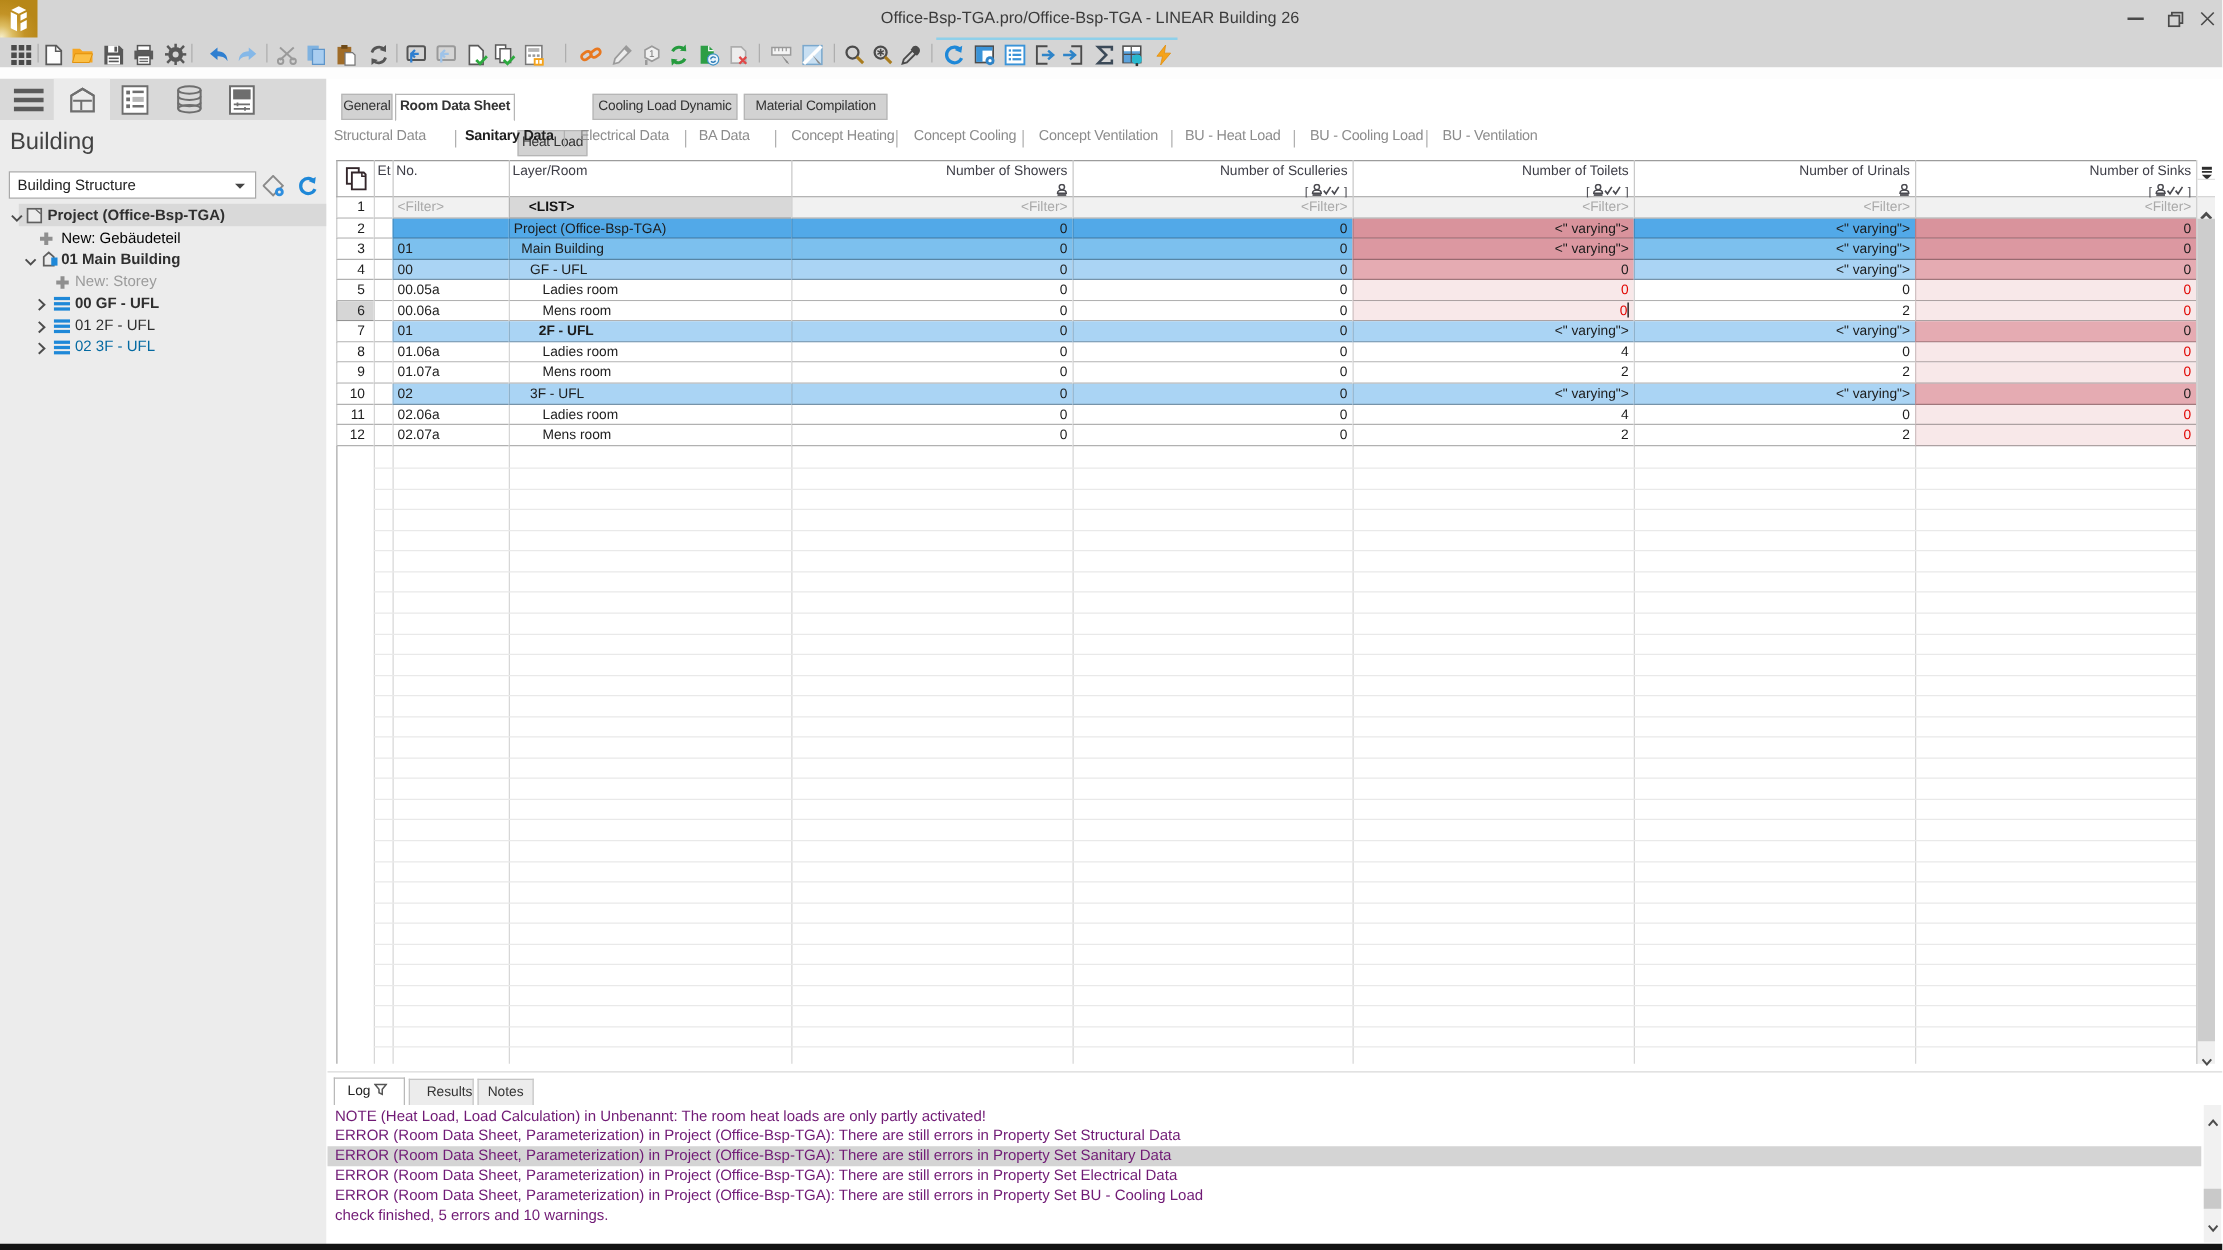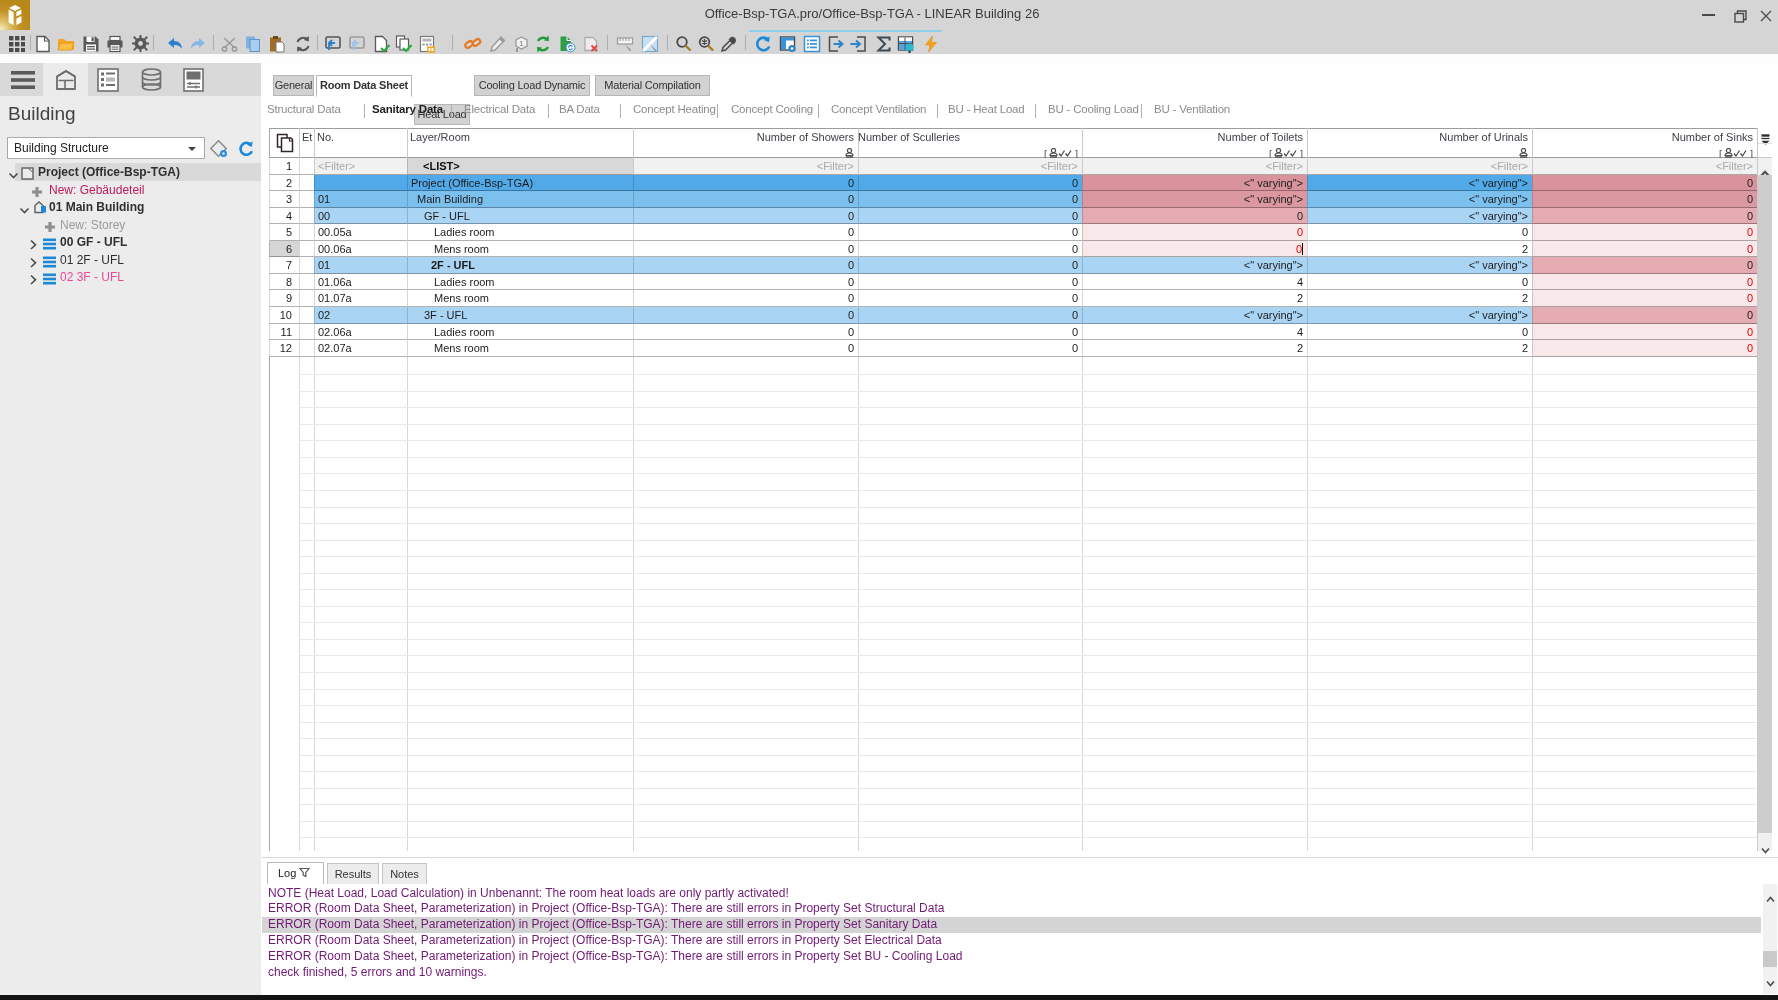--- a/index.html
+++ b/index.html
@@ -325,21 +325,21 @@
       <path d="M1.5 2.5 L5.5 6.5 L9.5 2.5" class="chev"></path>
     </svg></div>
 <div class="abs" style="left:21px;top:165.5px;"><svg width="13" height="13">
       <rect x="1" y="1" width="11" height="11" fill="#ececec" stroke="#5f5f5f" stroke-width="1.4"></rect>
       <path d="M7.5 1.5 L11.5 5" stroke="#5f5f5f" stroke-width="1"></path>
     </svg></div>
 <div class="abs" style="left:38px;top:165px;font-size:12px;font-weight:bold;color:#2f2f2f;">Project (Office-Bsp-TGA)</div>
 <div class="abs" style="left:31px;top:183.5px;"><svg width="12" height="12">
       <path d="M6 1 V11 M1 6 H11" stroke="#8f8f8f" stroke-width="3.2"></path>
     </svg></div>
-<div class="abs" style="left:49px;top:182.5px;font-size:12px;font-weight:normal;color:#be185d;">New: Gebäudeteil</div>
+<div class="abs" style="left:49px;top:182.5px;font-size:12px;font-weight:normal;color:#000000;">New: Gebäudeteil</div>
 <div class="abs" style="left:19px;top:200.5px;"><svg width="11" height="9">
       <path d="M1.5 2.5 L5.5 6.5 L9.5 2.5" class="chev"></path>
     </svg></div>
 <div class="abs" style="left:33px;top:200px;"><svg width="14" height="14">
       <path d="M2 5.5 L6 2 L10 5.5 V12.5 H2 Z" fill="#ececec" stroke="#5f5f5f" stroke-width="1.4"></path>
       <rect x="8" y="6" width="5" height="6.5" fill="#1e88d8"></rect>
     </svg></div>
 <div class="abs" style="left:49px;top:200px;font-size:12px;font-weight:bold;color:#2f2f2f;">01 Main Building</div>
 <div class="abs" style="left:44px;top:218.5px;"><svg width="12" height="12">
       <path d="M6 1 V11 M1 6 H11" stroke="#8f8f8f" stroke-width="3.2"></path>
@@ -370,21 +370,21 @@
 <div class="abs" style="left:29px;top:271px;"><svg width="9" height="11">
       <path d="M2 1.5 L6.5 5.8 L2 10" class="chev"></path>
     </svg></div>
 <div class="abs" style="left:43px;top:271px;"><svg width="13" height="12">
       <g fill="#1e88d8">
         <rect x="0" y="0.5" width="13" height="2.6"></rect>
         <rect x="0" y="4.7" width="13" height="2.6"></rect>
         <rect x="0" y="8.9" width="13" height="2.6"></rect>
       </g>
     </svg></div>
-<div class="abs" style="left:60px;top:270px;font-size:12px;font-weight:normal;color:#ec4899;">02 3F - UFL</div>
+<div class="abs" style="left:60px;top:270px;font-size:12px;font-weight:normal;color:#0369a1;">02 3F - UFL</div>
 <div class="tab" style="left:273px;width:41px;">General</div>
 <div class="tab tabsel" style="left:316px;width:96px;">Room Data Sheet</div>
 <div class="tab" style="left:414px;width:56px;margin-top:29px;">Heat Load</div>
 <div class="tab" style="left:474px;width:116px;">Cooling Load Dynamic</div>
 <div class="tab" style="left:595px;width:115px;">Material Compilation</div>
 <div class="subtab" style="left:267px;">Structural Data</div>
 <div class="subtab" style="left:372px;color:#1f1f1f;font-weight:bold;">Sanitary Data</div>
 <div class="subtab" style="left:464px;">Electrical Data</div>
 <div class="subtab" style="left:559px;">BA Data</div>
 <div class="subtab" style="left:633px;">Concept Heating</div>
@@ -416,21 +416,21 @@
 <div class="hdrcell" style="left:407px;width:226px;"></div>
 <div class="abs" style="left:410px;top:131px;font-size:11px;color:#3d3d46;">Layer/Room</div>
 <div class="hdrcell" style="left:633px;width:225px;"></div>
 <div class="abs" style="left:633px;top:131px;width:221px;text-align:right;font-size:11px;color:#3d3d46;">Number of Showers</div>
 <div class="abs" style="left:633px;top:144px;width:221px;text-align:right;height:12px;"><svg width="9" height="10" viewBox="0 0 9 10">
       <circle cx="4.5" cy="2.6" r="2.1" fill="none" stroke="#4a4a50" stroke-width="1.2"></circle>
       <path d="M1 7.5 C1 5.8 2.5 5 4.5 5 C6.5 5 8 5.8 8 7.5 Z" fill="none" stroke="#4a4a50" stroke-width="1.2"></path>
       <rect x="1" y="8.3" width="7" height="1.4" fill="#4a4a50"></rect>
     </svg></div>
 <div class="hdrcell" style="left:858px;width:224px;"></div>
-<div class="abs" style="left:858px;top:131px;width:220px;font-size:11px;color:#3d3d46;">Number of Sculleries</div>
+<div class="abs" style="left:858px;top:131px;width:220px;text-align:right;font-size:11px;color:#3d3d46;">Number of Sculleries</div>
 <div class="abs" style="left:858px;top:144px;width:220px;text-align:right;height:12px;"><span style="color:#4a4a50;font-size:10px;">[&nbsp;</span><svg width="9" height="10" viewBox="0 0 9 10">
       <circle cx="4.5" cy="2.6" r="2.1" fill="none" stroke="#4a4a50" stroke-width="1.2"></circle>
       <path d="M1 7.5 C1 5.8 2.5 5 4.5 5 C6.5 5 8 5.8 8 7.5 Z" fill="none" stroke="#4a4a50" stroke-width="1.2"></path>
       <rect x="1" y="8.3" width="7" height="1.4" fill="#4a4a50"></rect>
     </svg><span style="font-size:0;">&nbsp;</span><svg width="14" height="9" viewBox="0 0 14 9">
       <path d="M1 4.5 L3 7 L6.5 1.5 M7.5 4.5 L9.5 7 L13 1.5" fill="none" stroke="#4a4a50" stroke-width="1.3"></path>
     </svg><span style="color:#4a4a50;font-size:10px;">&nbsp;]</span></div>
 <div class="hdrcell" style="left:1082px;width:225px;"></div>
 <div class="abs" style="left:1082px;top:131px;width:221px;text-align:right;font-size:11px;color:#3d3d46;">Number of Toilets</div>
 <div class="abs" style="left:1082px;top:144px;width:221px;text-align:right;height:12px;"><span style="color:#4a4a50;font-size:10px;">[&nbsp;</span><svg width="9" height="10" viewBox="0 0 9 10">
@@ -640,21 +640,21 @@
       <path d="M1 6 L5 1.8 L9 6" stroke="#4d4d4d" stroke-width="2.2" fill="none"></path>
     </svg></div>
 <div class="abs" style="left:1758px;top:175px;width:14px;height:658px;background:#cdcdcd;"></div>
 <div class="abs" style="left:1761px;top:840px;"><svg width="9" height="7">
       <path d="M1 1.5 L4.5 5.5 L8 1.5" class="chev"></path>
     </svg></div>
 <div class="abs" style="left:262px;top:857px;width:1516px;height:1px;background:#d9d9d9;"></div>
 <div class="abs" style="left:267px;top:862px;width:57px;height:22px;background:#fff;border:1px solid #b9b9b9;border-bottom:none;font-size:11px;color:#222;line-height:21px;padding-left:10px;">Log <svg width="11" height="11" style="vertical-align:-1px;">
       <path d="M1 1.5 H10 L6.8 5.5 V9.5 L4.2 8.2 V5.5 Z" fill="none" stroke="#555" stroke-width="1.2"></path>
     </svg></div>
-<div class="abs" style="left:327px;top:863px;width:52px;height:21px;background:#ececec;border:1px solid #c5c5c5;border-bottom:none;font-size:11px;color:#333;line-height:20px;text-align:center;">Results</div>
+<div class="abs" style="left:327px;top:863px;width:52px;height:21px;background:#ececec;border:1px solid #c5c5c5;border-bottom:none;font-size:11px;color:#333;line-height:20px;text-align:right;">Results</div>
 <div class="abs" style="left:382px;top:863px;width:45px;height:21px;background:#ececec;border:1px solid #c5c5c5;border-bottom:none;font-size:11px;color:#333;line-height:20px;text-align:center;">Notes</div>
 <div class="abs" style="left:262px;top:884px;width:1501px;height:110px;background:#fff;"></div>
 <div class="logline" style="top:885.5px;">NOTE (Heat Load, Load Calculation) in Unbenannt: The room heat loads are only partly activated!</div>
 <div class="logline" style="top:901.3px;">ERROR (Room Data Sheet, Parameterization) in Project (Office-Bsp-TGA): There are still errors in Property Set Structural Data</div>
 <div class="logline" style="top:917.1px;background:#d4d4d4;">ERROR (Room Data Sheet, Parameterization) in Project (Office-Bsp-TGA): There are still errors in Property Set Sanitary Data</div>
 <div class="logline" style="top:932.9px;">ERROR (Room Data Sheet, Parameterization) in Project (Office-Bsp-TGA): There are still errors in Property Set Electrical Data</div>
 <div class="logline" style="top:948.7px;">ERROR (Room Data Sheet, Parameterization) in Project (Office-Bsp-TGA): There are still errors in Property Set BU - Cooling Load</div>
 <div class="logline" style="top:964.5px;">check finished, 5 errors and 10 warnings.</div>
 <div class="abs" style="left:1763px;top:884px;width:14px;height:110px;background:#f1f1f1;"></div>
 <div class="abs" style="left:1766px;top:889px;"><svg width="9" height="7">

